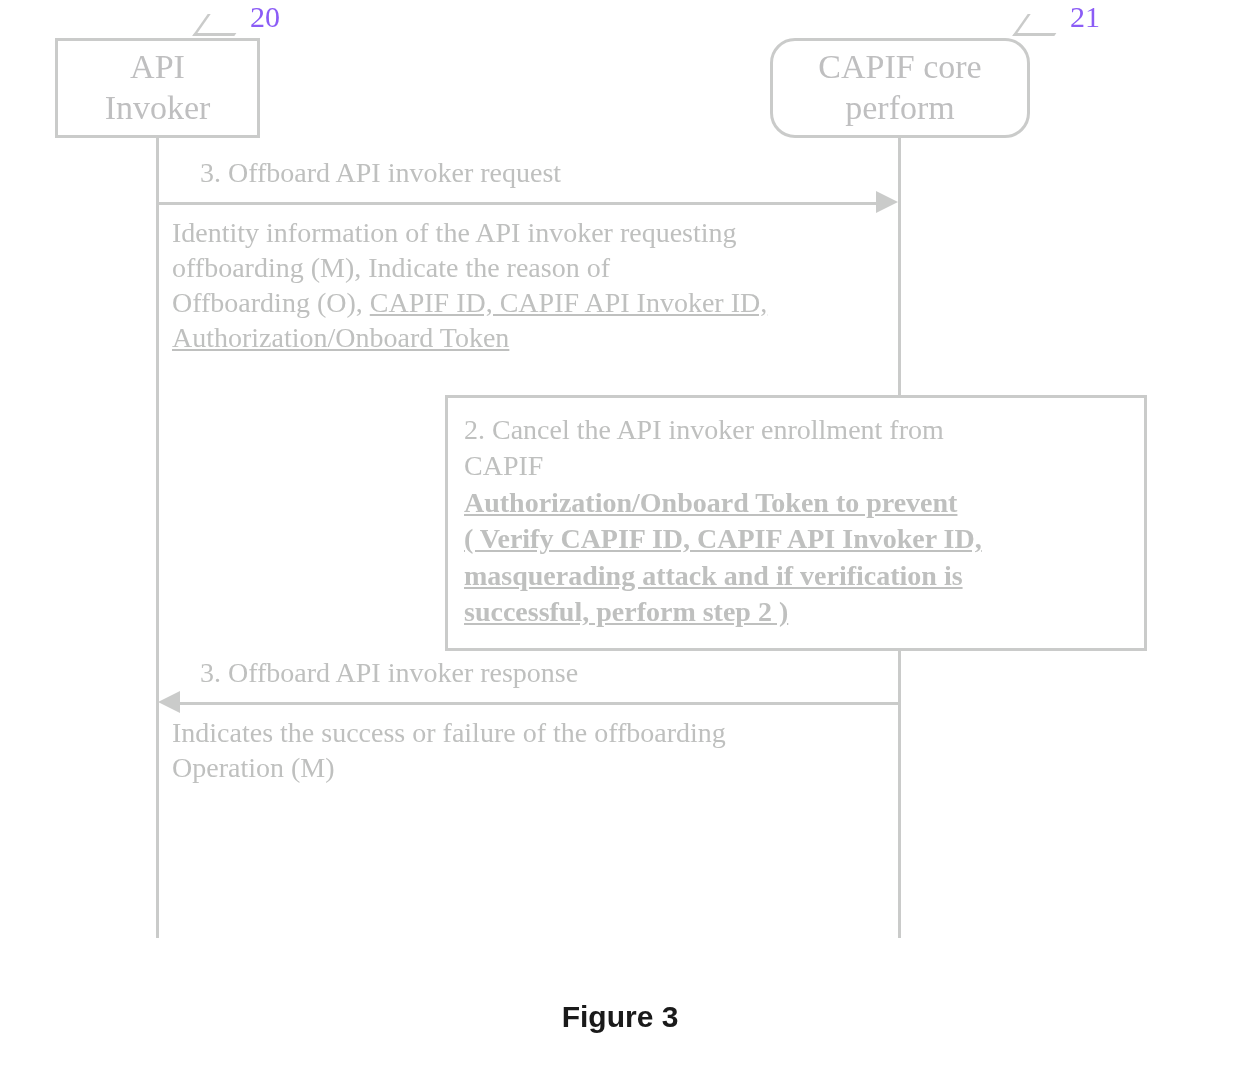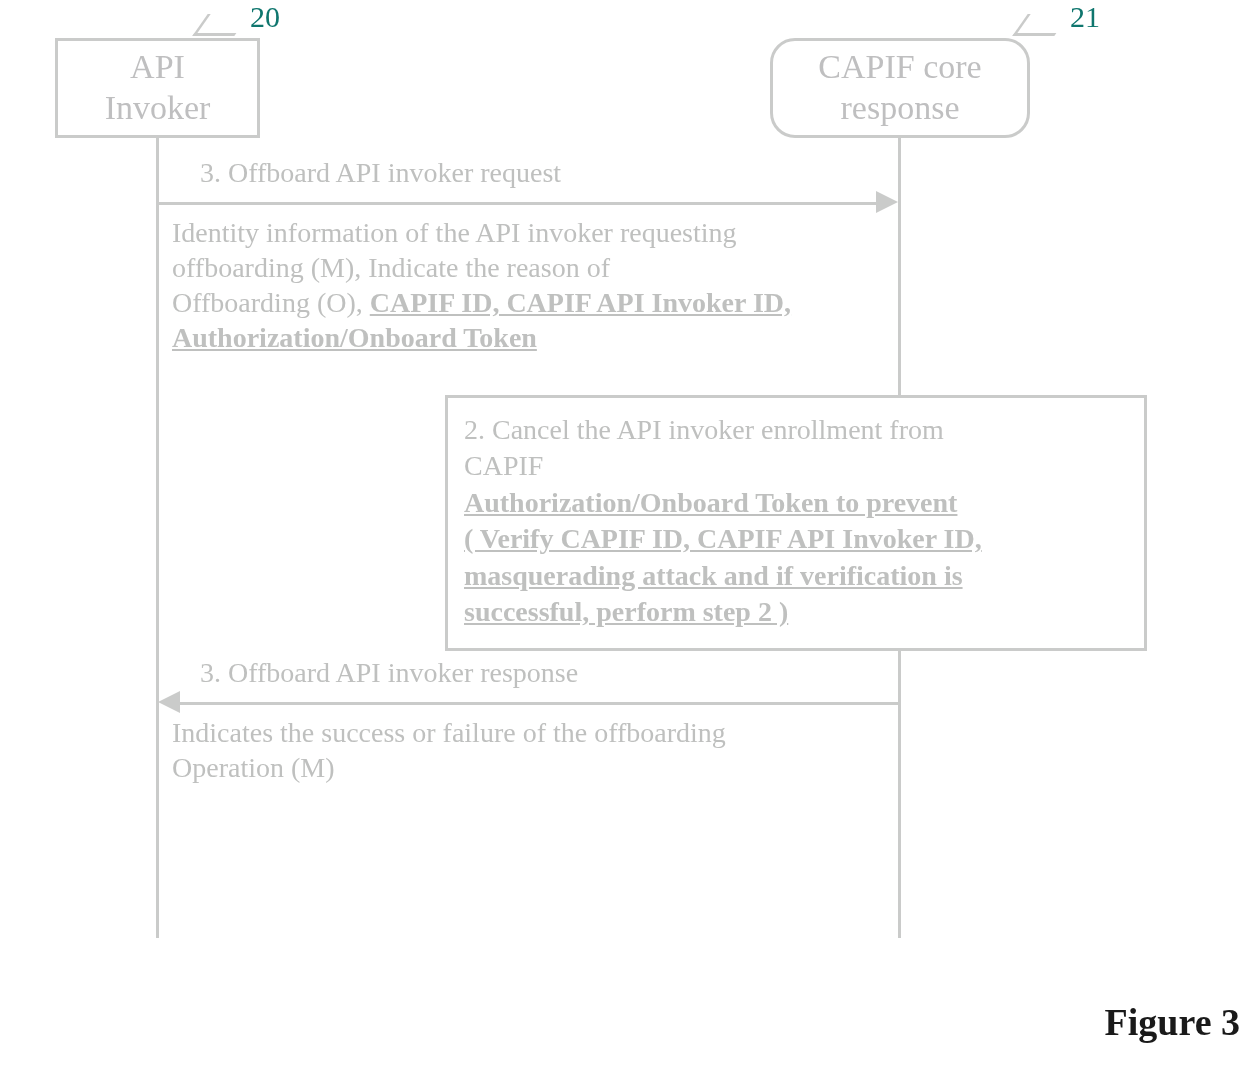--- a/index.html
+++ b/index.html
@@ -20,21 +20,21 @@
     background: #ffffff;
     text-align: center;
     color: #bfbfc0;
     font-size: 34px;
     line-height: 1.2;
     padding: 6px 12px;
     box-sizing: border-box;
   }
   .ref-label {
     position: absolute;
-    color: #0f766e;
+    color: #8b5cf6;
     font-size: 30px;
   }
   .ref-tick {
     position: absolute;
     width: 42px;
     height: 22px;
     border-bottom: 3px solid #cacbca;
     border-left: 3px solid #cacbca;
     transform: skewX(-35deg);
     box-sizing: border-box;
@@ -63,66 +63,66 @@
     border-bottom: 11px solid transparent;
     border-right: 22px solid #cacbca;
   }
   .msg-label {
     position: absolute;
     color: #bfc0bf;
     font-size: 28px;
     line-height: 1.25;
   }
   .msg-label .bold {
-    font-weight: bold;
+    font-weight: normal;
     text-decoration: underline;
   }
   .step-box {
     position: absolute;
     border: 3px solid #cacbca;
     background: #ffffff;
     color: #bfc0bf;
     font-size: 28px;
     line-height: 1.3;
     padding: 14px 16px 18px 16px;
     box-sizing: border-box;
   }
   .step-box .bold {
     font-weight: bold;
     text-decoration: underline;
   }
   .figure-caption {
     position: absolute;
     width: 100%;
-    text-align: right;
+    text-align: center;
     color: #1a1a1a;
-    font-family: Liberation Serif, serif;
+    font-family: Liberation Sans, sans-serif;
     font-weight: bold;
-    font-size: 38px;
+    font-size: 30px;
   }
 </style>
 </head>
 <body>
 
 <div class="canvas">
 
   <div class="ref-tick" style="left:200px; top:14px;"></div>
   <div class="ref-label" style="left:250px; top:0px;">20</div>
 
   <div class="ref-tick" style="left:1020px; top:14px;"></div>
   <div class="ref-label" style="left:1070px; top:0px;">21</div>
 
   <div class="box" style="left:55px; top:38px; width:205px; height:100px;">
     <div>API</div>
     <div>Invoker</div>
   </div>
 
   <div class="box" style="left:770px; top:38px; width:260px; height:100px;border-radius:25px;">
     <div>CAPIF core</div>
-    <div>response</div>
+    <div>perform</div>
   </div>
 
   <div class="lifeline" style="left:156px; top:138px; height:800px;"></div>
   <div class="lifeline" style="left:898px; top:138px; height:800px;"></div>
 
   <div class="msg-label" style="left:200px; top:155px;">3.    Offboard API invoker request</div>
 
   <div class="msg-line" style="left:158px; top:202px; width:720px;"></div>
   <div class="arrow-right" style="left:876px; top:191px;"></div>
 

